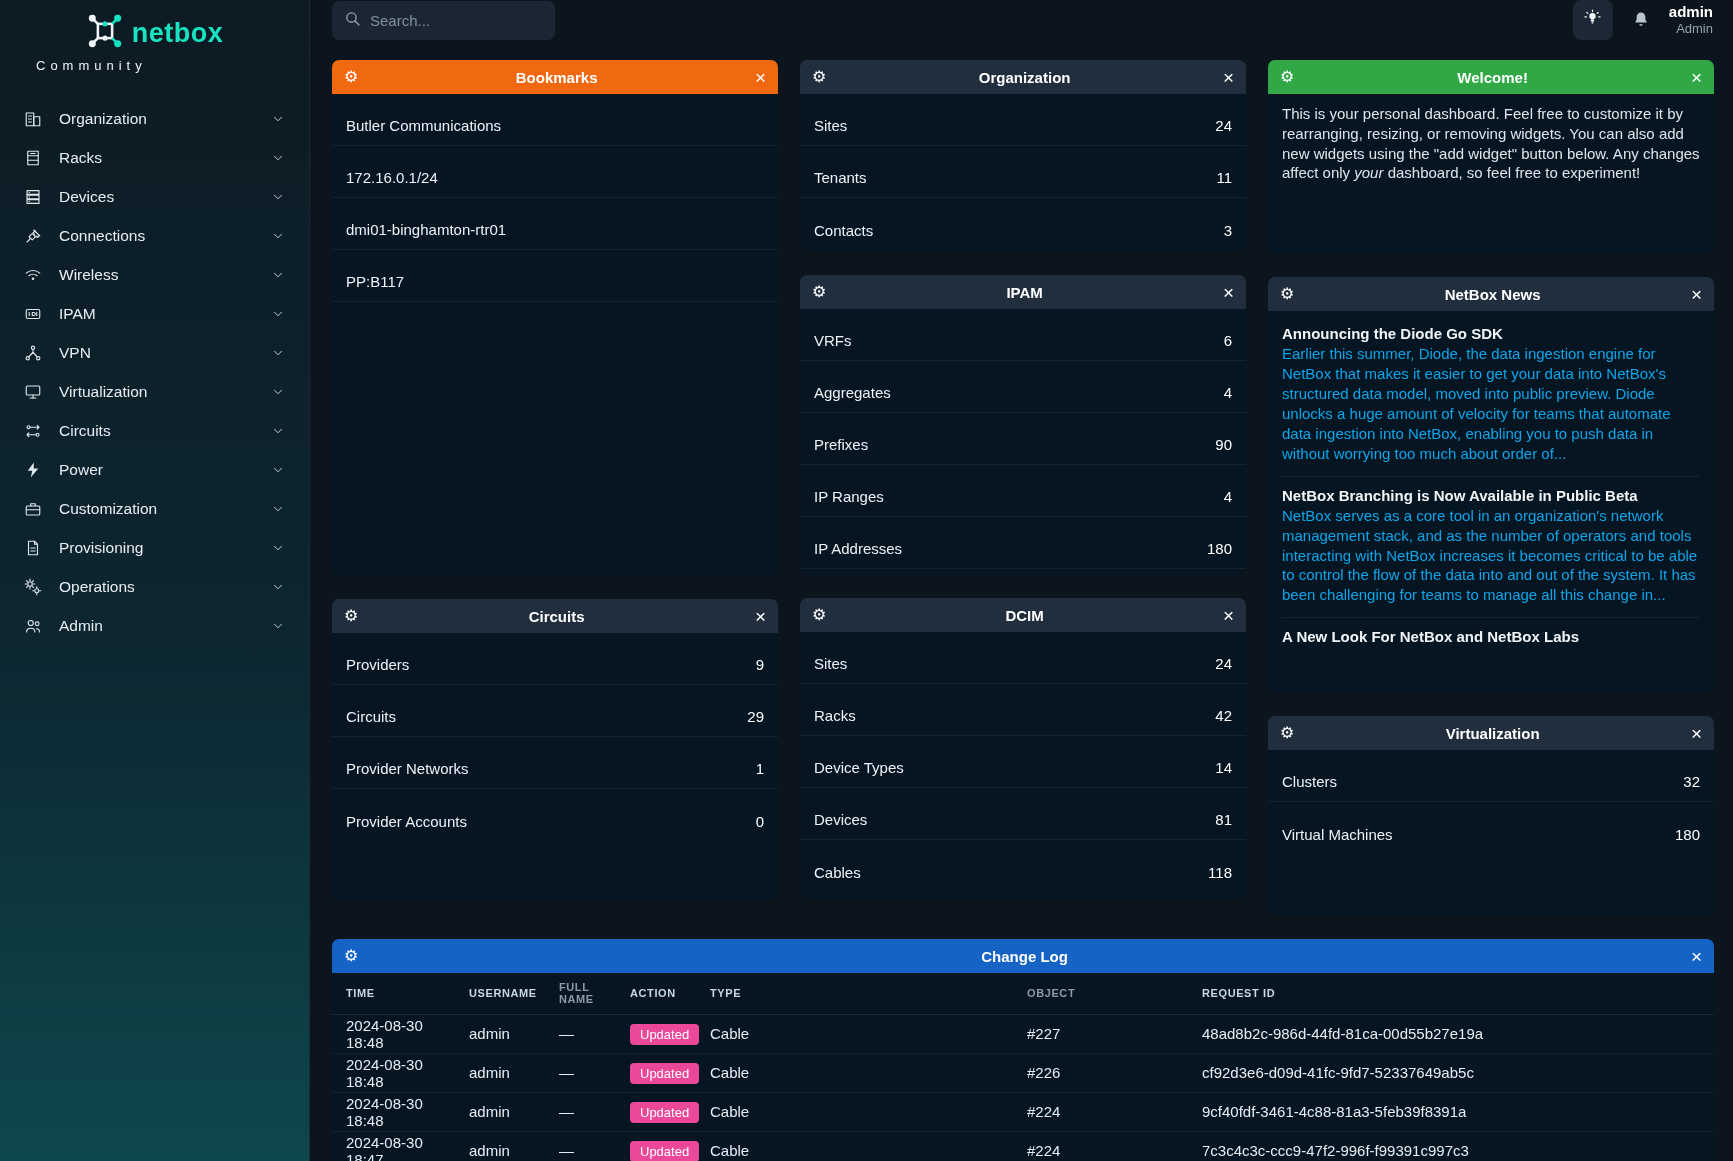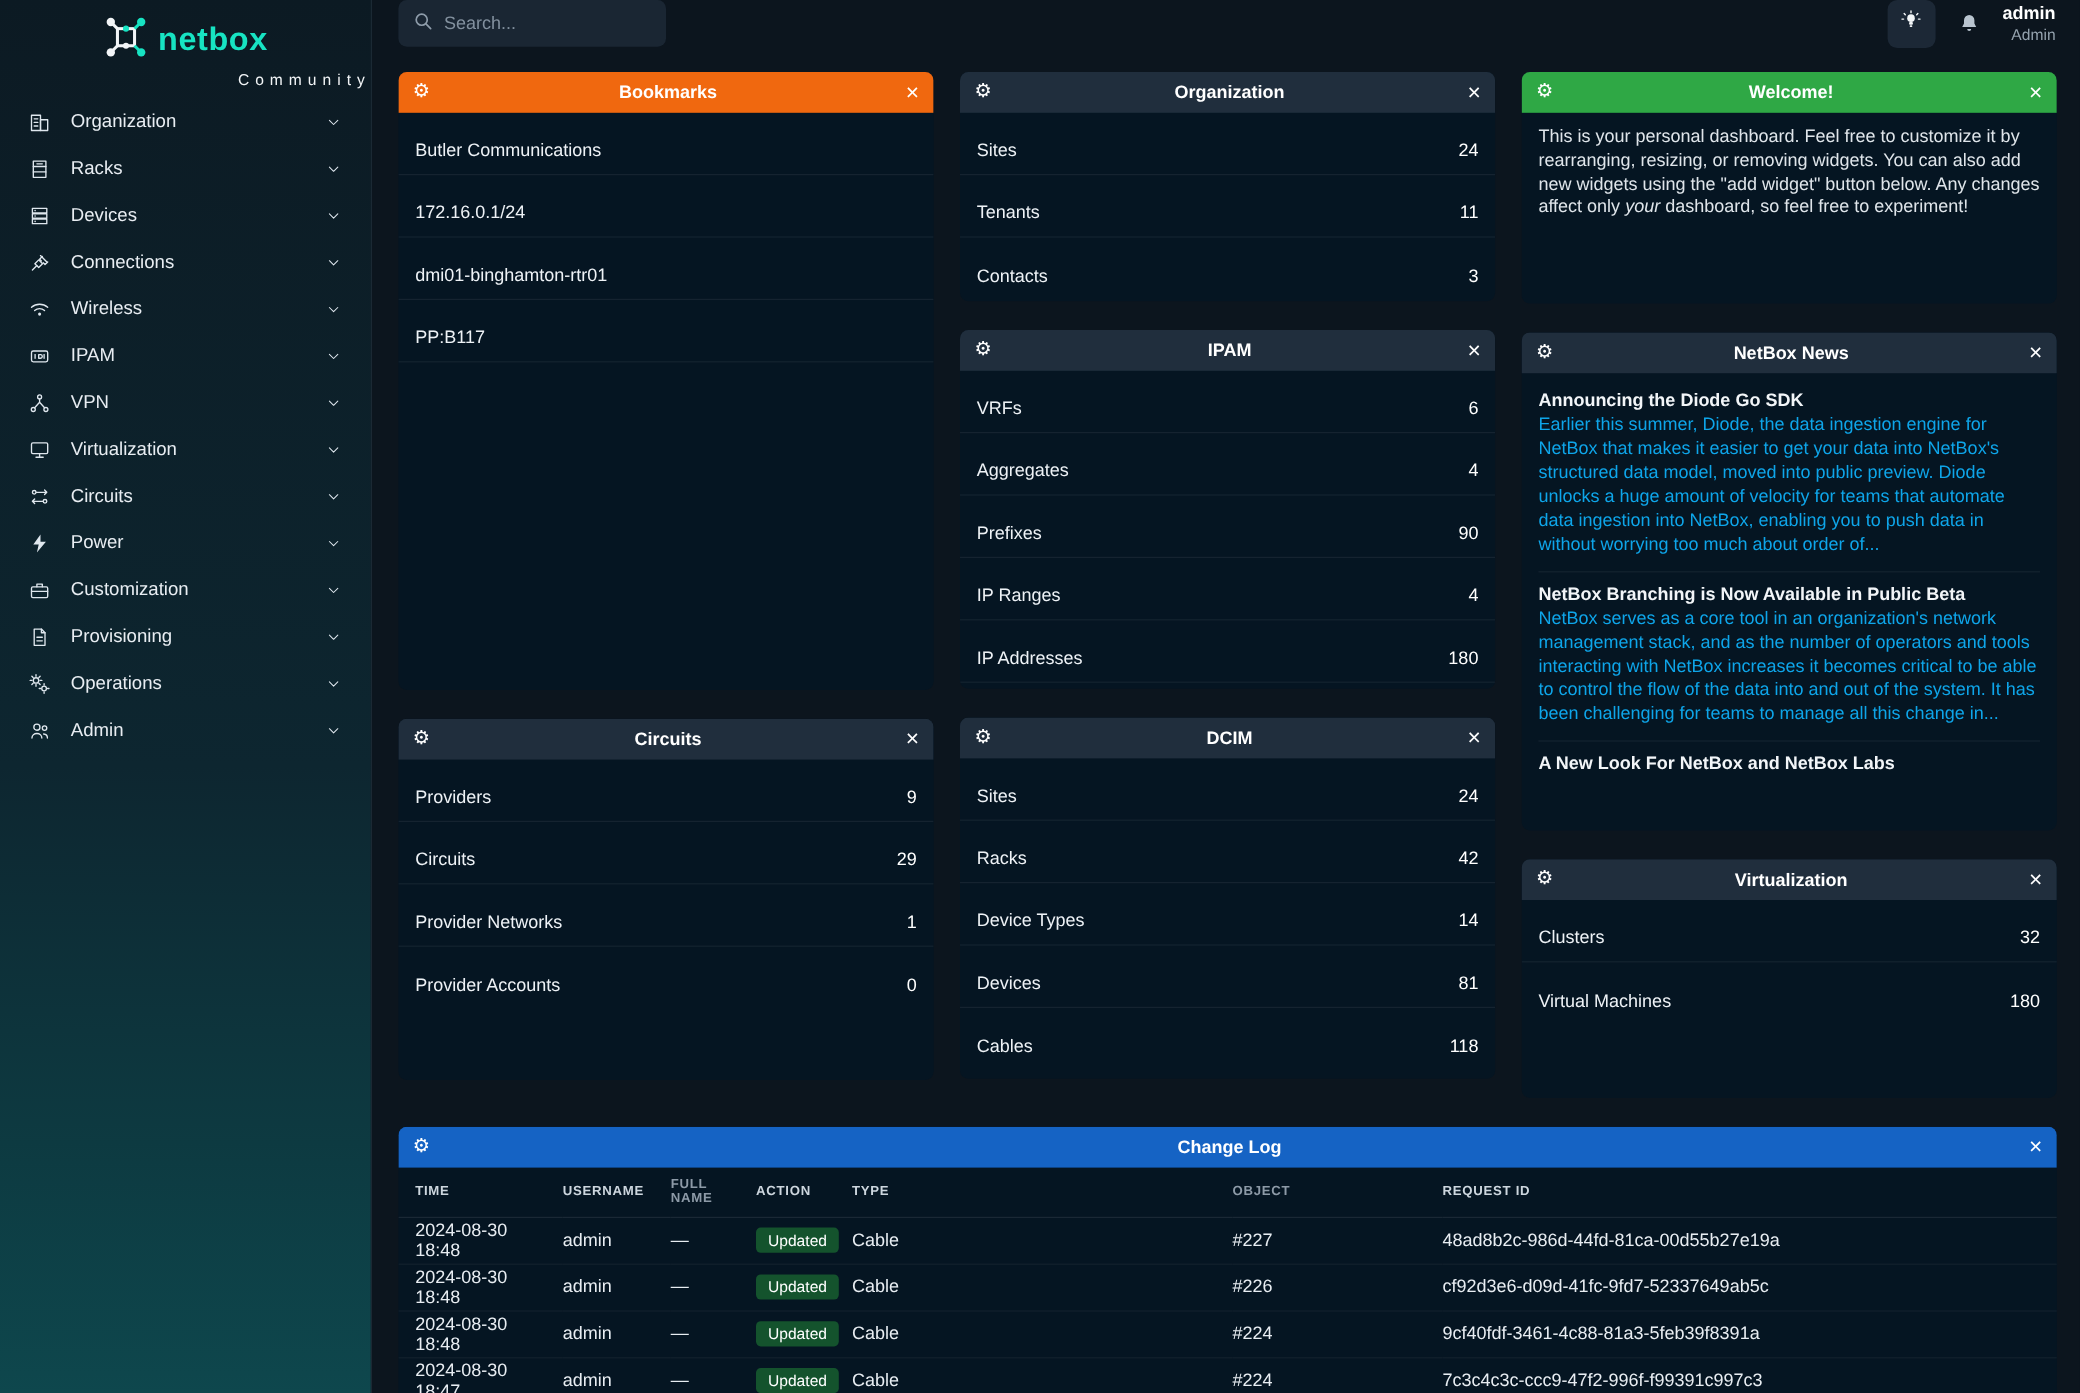--- a/index.html
+++ b/index.html
@@ -10,37 +10,37 @@
     color:#e9eef3;
     display:flex;
   }
   
   .sidebar {
     width:310px; min-width:310px; height:1161px;
     background:linear-gradient(180deg,#0c1a23 0%,#0d2630 55%,#0d3a41 82%,#0e474d 100%);
     border-right:1px solid #1b2934;
     padding-top:12px;
   }
-  .brand { text-align:right; margin-bottom:8px; }
+  .brand { text-align:left; margin-bottom:26px; }
   .brand-row { display:flex; align-items:center; justify-content:center; gap:8px; }
   .brand-name { color:#17e3c2; font-size:27px; font-weight:bold; letter-spacing:.5px; }
   .brand-sub { color:#f2f5f7; font-size:13px; letter-spacing:5px; margin-top:4px;padding-left:36px; }
   .nav { padding:0 14px; }
   .nav-item {
     display:flex; align-items:center; height:39px; padding:0 10px;
     border-radius:6px; cursor:pointer; color:#e8edf2;
   }
   .nav-item .nicon { width:18px; height:18px; margin-right:17px; display:flex; align-items:center; justify-content:center; }
   .nav-item .nlabel { font-size:15.5px; flex:1; }
   .nav-item .chev { color:#93a1ad; display:flex; }
   svg.ic { stroke:#dfe7ee; stroke-width:1.5; fill:none; stroke-linecap:round; stroke-linejoin:round; }
   svg.ic .fill { fill:#dfe7ee; stroke:none; }
   
   .main { flex:1; display:flex; flex-direction:column; }
-  .topbar { height:62px; display:flex; padding:0 20px 0 22px; }
+  .topbar { height:62px; display:flex; align-items:center; padding:0 20px 0 22px; }
   .search-box {
     width:223px; height:39px; background:#1a2633; border-radius:7px;
     display:flex; align-items:center; padding:0 12px; gap:9px;
   }
   .search-box input {
     background:transparent; border:none; outline:none; color:#c6d0da;
     font-size:15px; width:100%; font-family:"Liberation Sans", sans-serif;
   }
   .search-box input::placeholder { color:#82909e; }
   .top-right { margin-left:auto; display:flex; align-items:center; gap:18px; }
@@ -86,21 +86,21 @@
   table.cl th {
     text-align:left; font-size:11px; letter-spacing:.6px; color:#cdd6de;
     font-weight:700; height:41px; border-bottom:1px solid #1a2835; padding:0 6px 0 0;
   }
   table.cl th.dim { color:#8d9aa7; }
   table.cl th:first-child, table.cl td:first-child { padding-left:14px; }
   table.cl td { height:39px; font-size:15px; border-bottom:1px solid #13212d; padding:0 6px 0 0; color:#e8edf2; }
   .teal { color:#35dfc3; cursor:pointer; }
   .dash { color:#9aa7b3; }
   .badge {
-    background:#14532d; color:#fff; font-size:13px; padding:3px 10px;
+    background:#ec4899; color:#fff; font-size:13px; padding:3px 10px;
     border-radius:4px; cursor:pointer; white-space:nowrap;
   }
 </style>
 </head>
 <body>
 
 <aside class="sidebar">
   <div class="brand">
     <div class="brand-row">
       <span>

